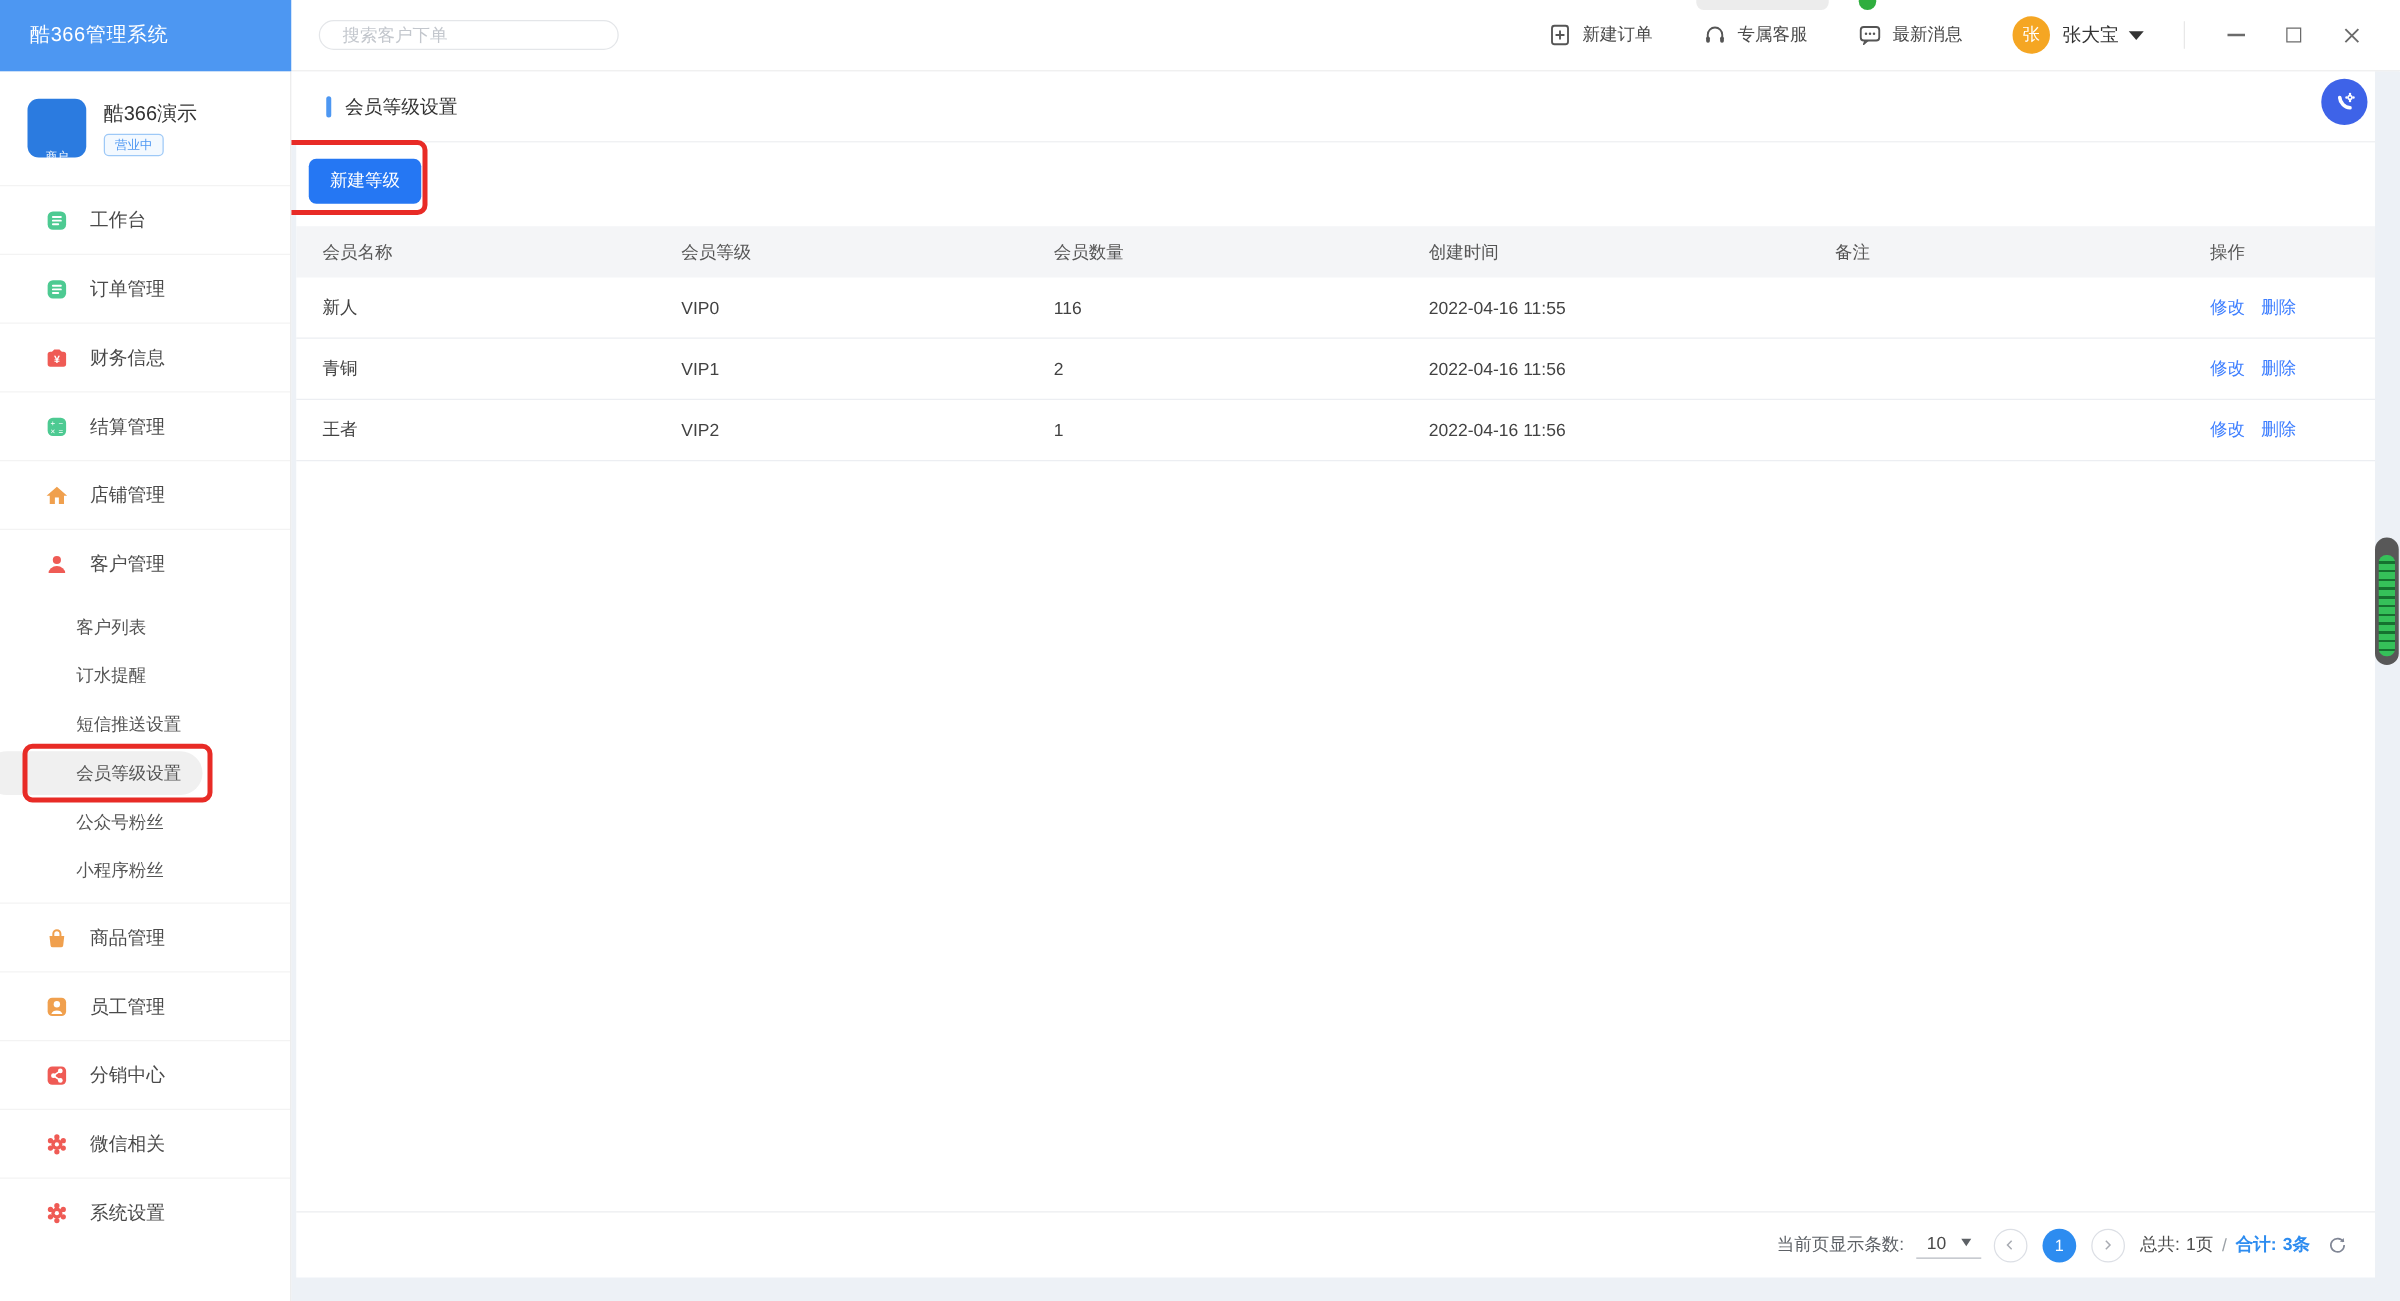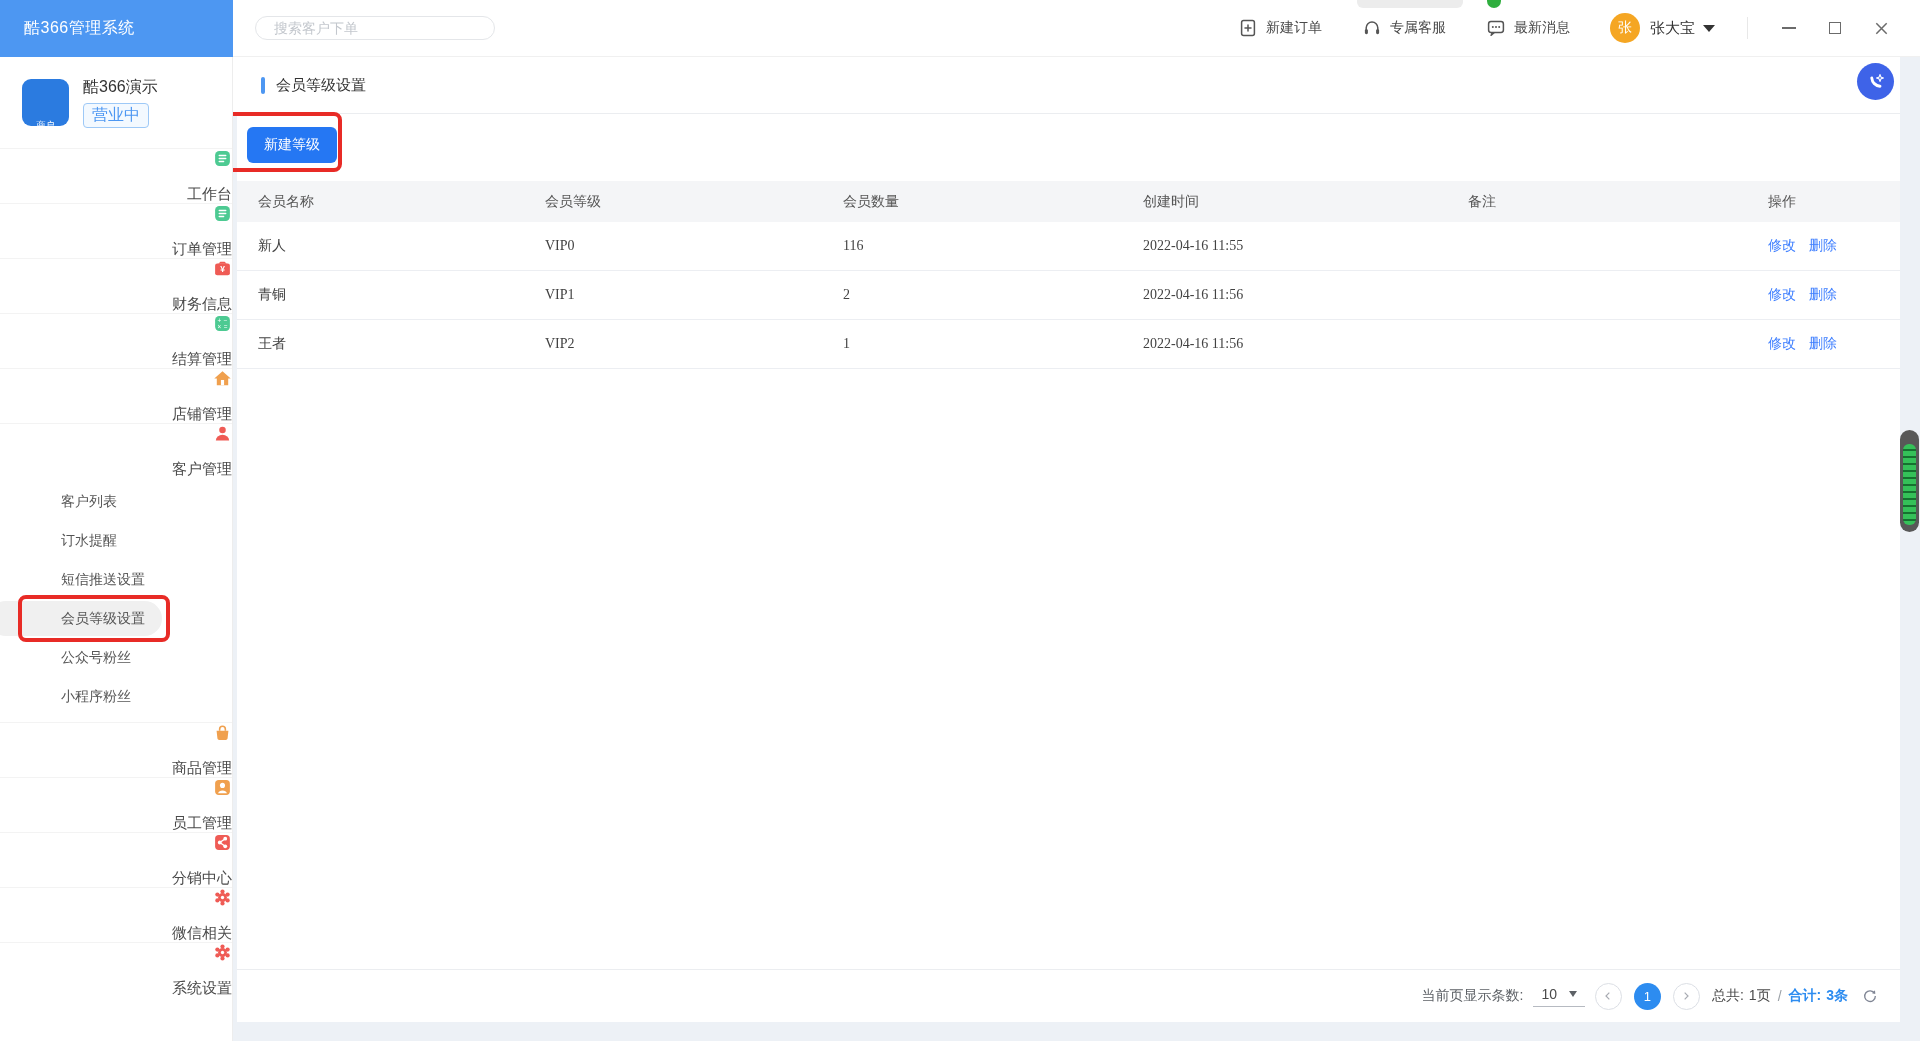--- a/index.html
+++ b/index.html
@@ -36,24 +36,24 @@
 
   
   .sidebar { position:fixed; left:0; top:57px; bottom:0; width:233px; background:#fff;
     border-right:1px solid #ededed; z-index:10; }
   .merchant { height:91px; display:flex; align-items:center; gap:14px; padding:0 0 0 22px; }
   .logo-tile { width:47px; height:47px; border-radius:9px; background:var(--logo-blue);
     display:flex; flex-direction:column; align-items:center; justify-content:center; gap:1px; flex:none;}
   .logo-tile .logo-cn { color:#fff; font-size:9px; line-height:10px;margin-top:44px; }
   .merchant-meta { display:flex; flex-direction:column; gap:5px; }
   .merchant-name { font-size:16px; color:#333; }
-  .merchant-badge { align-self:flex-start; font-size:16px; color:var(--primary-blue);
+  .merchant-badge { align-self:flex-start; font-size:10px; color:var(--primary-blue);
     border:1px solid #9ec9f7; background:#f3f9ff; border-radius:4px; padding:1px 8px; }
-  .side-item { height:55px; display:flex; align-items:flex-end; gap:17px; padding-left:36px;
-    font-size:15px; color:#4a4a4a; border-top:1px solid #f3f3f3; cursor:pointer;flex-direction:column; }
+  .side-item { height:55px; display:flex; align-items:center; gap:17px; padding-left:36px;
+    font-size:15px; color:#4a4a4a; border-top:1px solid #f3f3f3; cursor:pointer; }
   .s-icon { width:19px; height:19px; flex:none; }
   .s-icon svg { width:19px; height:19px; display:block; }
   .side-sub { padding:4px 0 6px 0; }
   .side-subitem { position:relative; height:39px; display:flex; align-items:center;
     padding-left:50px; font-size:14px; color:#555; cursor:pointer; }
   .side-subitem .pill { position:absolute; left:-12px; right:70px; top:2px; bottom:2px;
     background:#f0f0f0; border-radius:18px; z-index:0; }
   .side-subitem .sub-label { position:relative; z-index:1;margin-left:11px; }
   .anno { border:4px solid var(--annotation-red); border-radius:8px; pointer-events:none; }
   .sub-anno { position:absolute; left:18px; right:62px; top:-4px; bottom:-4px; z-index:2; }
@@ -70,21 +70,21 @@
   .card { position:absolute; top:57px; left:4px; right:20px; bottom:19px; background:#fff;
     display:flex; flex-direction:column; }
   .btn-area { position:relative; height:67px; flex:none;padding-left:26px; }
   .new-level-btn { position:absolute; left:10px; top:13px; background:var(--button-blue); color:#fff;
     border:none; border-radius:6px; padding:9px 17px; font-size:14px; cursor:pointer;
     font-family:inherit; }
   .btn-anno { position:absolute; left:-14px; top:-2px; width:119px; height:60px; z-index:3; }
 
   .tbl { flex:none; }
   .t-row { display:grid; grid-template-columns:287px 298px 300px 325px 300px 1fr; align-items:center; }
-  .t-row > div { padding-left:21px; font-size:14px;font-family:Liberation Serif, serif; }
+  .t-row > div { padding-left:21px; font-size:14px; }
   .t-head { height:41px; background:#f4f5f7; color:#555; }
   .t-body-row { height:49px; border-bottom:1px solid #eceef2; color:#424242; }
   .cell-actions { display:flex; gap:13px; }
   .cell-actions a { color:var(--link-blue); text-decoration:none; font-size:14px; cursor:pointer; }
 
   .card-spacer { flex:1; }
   .t-footer { flex:none; height:53px; border-top:1px solid #ebedf0; display:flex; align-items:center;
     justify-content:flex-end; padding-right:22px; gap:10px; font-size:14px; color:#5d6166; }
   .page-size { display:inline-flex; align-items:center; gap:12px; border-bottom:1px solid #b6bac1;
     padding:0 8px 4px 8px; cursor:pointer; color:#4a4a4a; }

